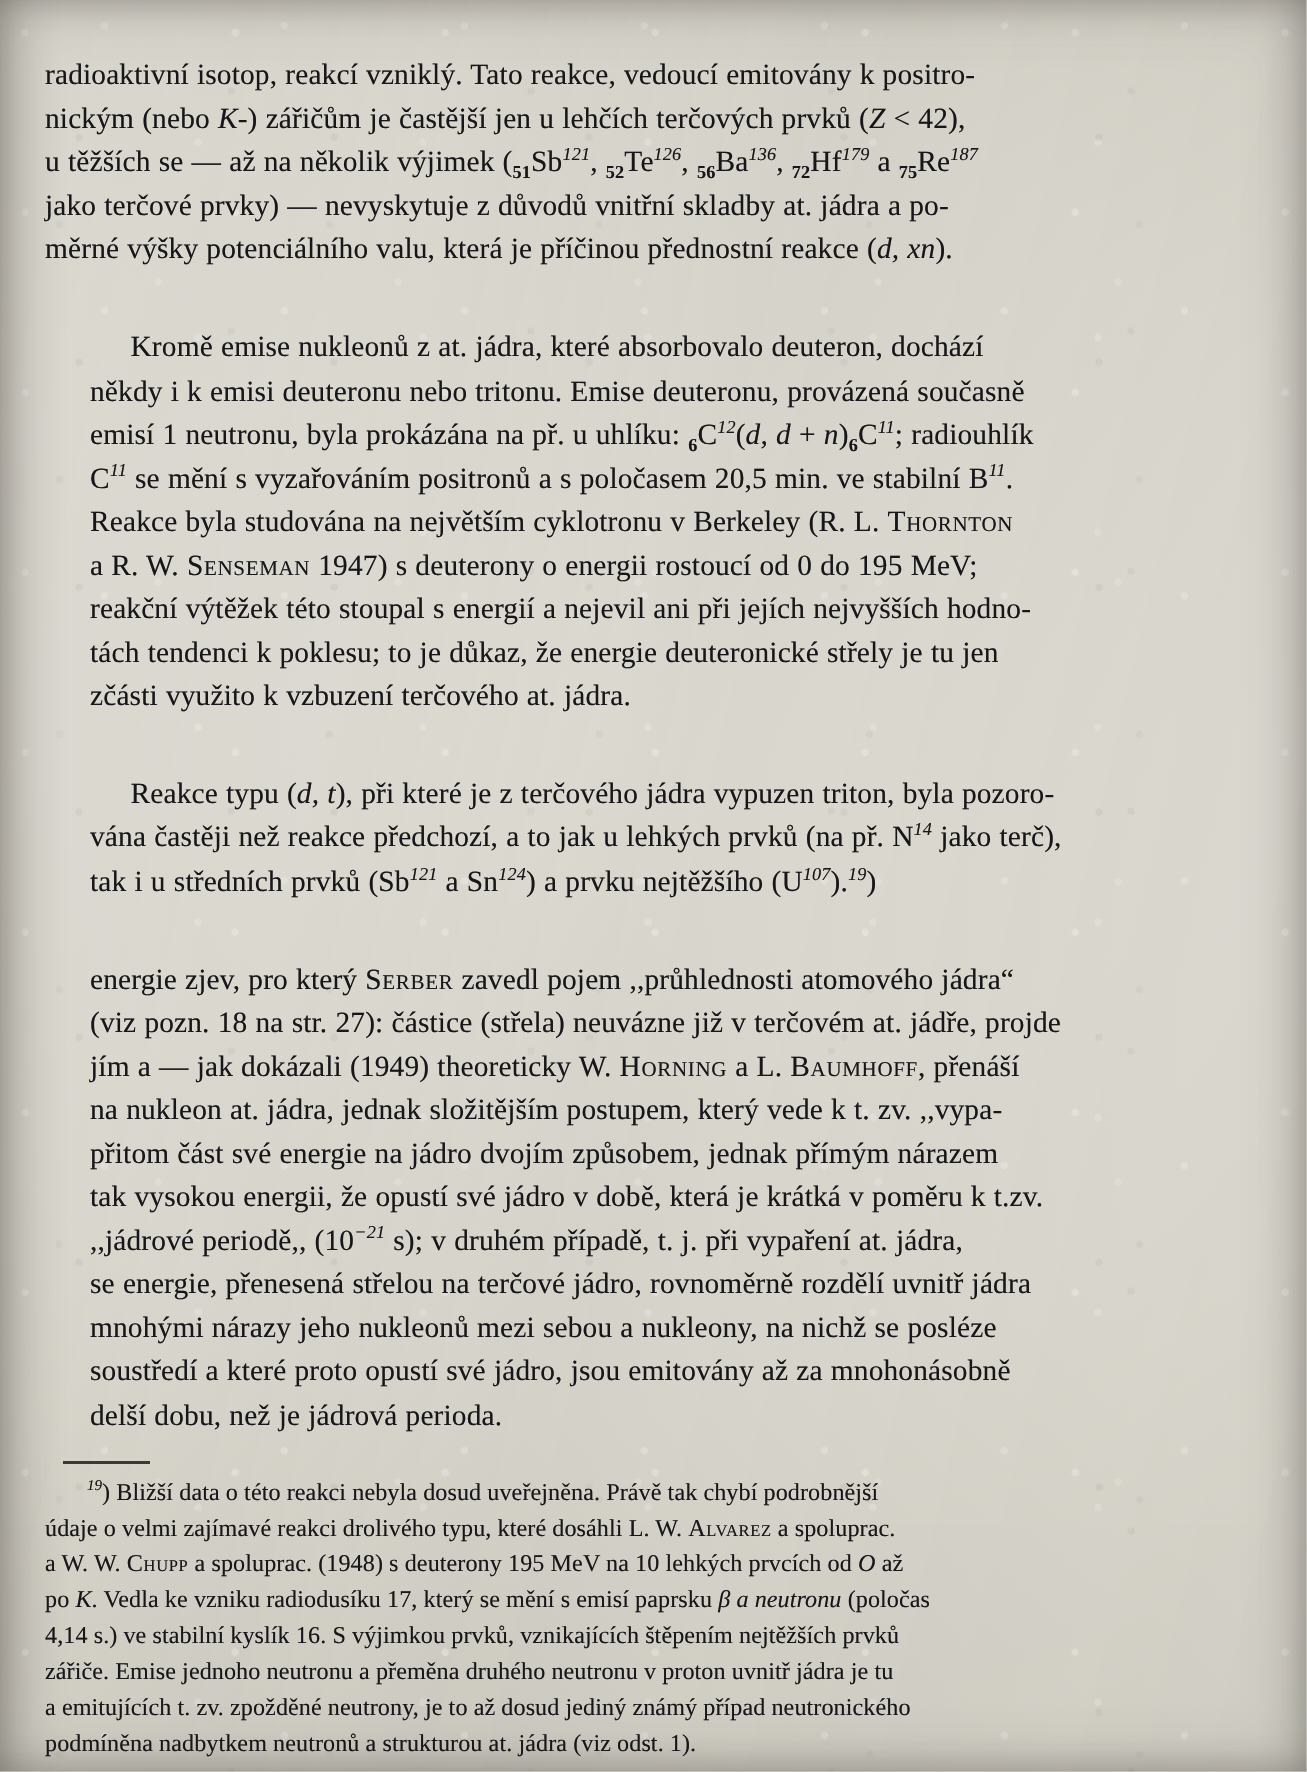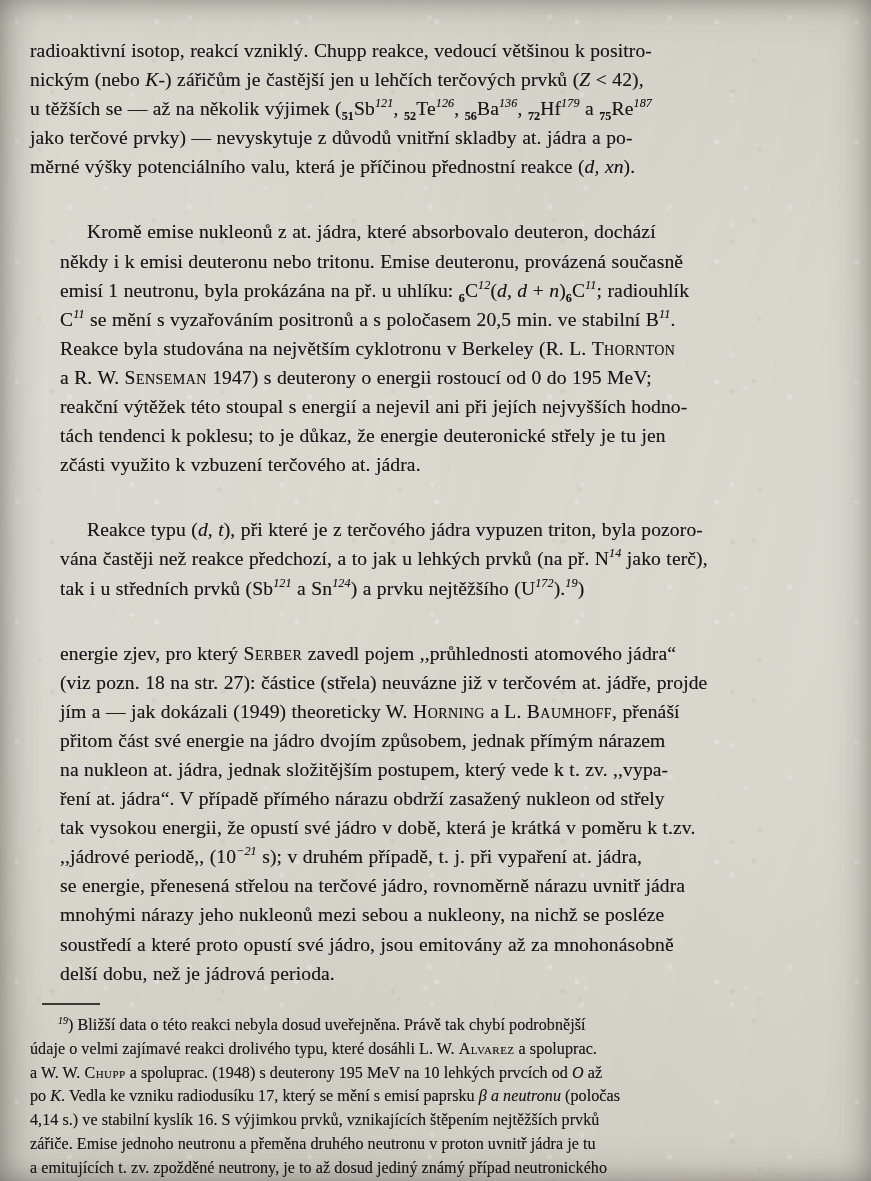--- a/index.html
+++ b/index.html
@@ -131,21 +131,21 @@
 </style>
 </head>
 <body>
 
 <div id="page">
   <div id="content">
 
     <div class="body-block">
 
       <p class="para">
-        <span class="ln">radioaktivní isotop, reakcí vzniklý. Chupp reakce, vedoucí většinou k positro-</span>
+        <span class="ln">radioaktivní isotop, reakcí vzniklý. Tato reakce, vedoucí emitovány k positro-</span>
         <span class="ln">nickým (nebo <span class="it">K</span>-) zářičům je častější jen u lehčích terčových prvků (<span class="it">Z</span> &lt; 42),</span>
         <span class="ln">u těžších se — až na několik výjimek (<sub>51</sub>Sb<sup>121</sup>, <sub>52</sub>Te<sup>126</sup>, <sub>56</sub>Ba<sup>136</sup>, <sub>72</sub>Hf<sup>179</sup> a <sub>75</sub>Re<sup>187</sup></span>
         <span class="ln">jako terčové prvky) — nevyskytuje z důvodů vnitřní skladby at. jádra a po-</span>
         <span class="ln last">měrné výšky potenciálního valu, která je příčinou přednostní reakce (<span class="it">d, xn</span>).</span>
       </p>
 
       <p class="para indent">
         <span class="ln">&nbsp;&nbsp;&nbsp;&nbsp;&nbsp;Kromě emise nukleonů z at. jádra, které absorbovalo deuteron, dochází</span>
         <span class="ln">někdy i k emisi deuteronu nebo tritonu. Emise deuteronu, provázená současně</span>
         <span class="ln">emisí 1 neutronu, byla prokázána na př. u uhlíku: <sub>6</sub>C<sup>12</sup>(<span class="it">d, d</span> + <span class="it">n</span>)<sub>6</sub>C<sup>11</sup>; radiouhlík</span>
@@ -153,33 +153,32 @@
         <span class="ln">Reakce byla studována na největším cyklotronu v Berkeley (R. L. <span class="sc">Thornton</span></span>
         <span class="ln">a R. W. <span class="sc">Senseman</span> 1947) s deuterony o energii rostoucí od 0 do 195 MeV;</span>
         <span class="ln">reakční výtěžek této stoupal s energií a nejevil ani při jejích nejvyšších hodno-</span>
         <span class="ln">tách tendenci k poklesu; to je důkaz, že energie deuteronické střely je tu jen</span>
         <span class="ln last">zčásti využito k vzbuzení terčového at. jádra.</span>
       </p>
 
       <p class="para indent">
         <span class="ln">&nbsp;&nbsp;&nbsp;&nbsp;&nbsp;Reakce typu (<span class="it">d, t</span>), při které je z terčového jádra vypuzen triton, byla pozoro-</span>
         <span class="ln">vána častěji než reakce předchozí, a to jak u lehkých prvků (na př. N<sup>14</sup> jako terč),</span>
-        <span class="ln last">tak i u středních prvků (Sb<sup>121</sup> a Sn<sup>124</sup>) a prvku nejtěžšího (U<sup>172</sup>).<sup>19</sup>)</span>
+        <span class="ln last">tak i u středních prvků (Sb<sup>121</sup> a Sn<sup>124</sup>) a prvku nejtěžšího (U<sup>107</sup>).<sup>19</sup>)</span>
       </p>
 
       <p class="para indent">
         <span class="ln">energie zjev, pro který <span class="sc">Serber</span> zavedl pojem ,,průhlednosti atomového jádra“</span>
         <span class="ln">(viz pozn. 18 na str. 27): částice (střela) neuvázne již v terčovém at. jádře, projde</span>
         <span class="ln">jím a — jak dokázali (1949) theoreticky W. <span class="sc">Horning</span> a L. <span class="sc">Baumhoff</span>, přenáší</span>
+        <span class="ln">na nukleon at. jádra, jednak složitějším postupem, který vede k t. zv. ,,vypa-</span>
         <span class="ln">přitom část své energie na jádro dvojím způsobem, jednak přímým nárazem</span>
-        <span class="ln">na nukleon at. jádra, jednak složitějším postupem, který vede k t. zv. ,,vypa-</span>
-        <span class="ln">ření at. jádra“. V případě přímého nárazu obdrží zasažený nukleon od střely</span>
         <span class="ln">tak vysokou energii, že opustí své jádro v době, která je krátká v poměru k t.zv.</span>
         <span class="ln">,,jádrové periodě,, (10<sup>−21</sup> s); v druhém případě, t. j. při vypaření at. jádra,</span>
-        <span class="ln">se energie, přenesená střelou na terčové jádro, rovnoměrně nárazu uvnitř jádra</span>
+        <span class="ln">se energie, přenesená střelou na terčové jádro, rovnoměrně rozdělí uvnitř jádra</span>
         <span class="ln">mnohými nárazy jeho nukleonů mezi sebou a nukleony, na nichž se posléze</span>
         <span class="ln">soustředí a které proto opustí své jádro, jsou emitovány až za mnohonásobně</span>
         <span class="ln last">delší dobu, než je jádrová perioda.</span>
       </p>
 
 
     </div>
 
     <div id="footnotes">
       <div class="fn-rule"></div>

